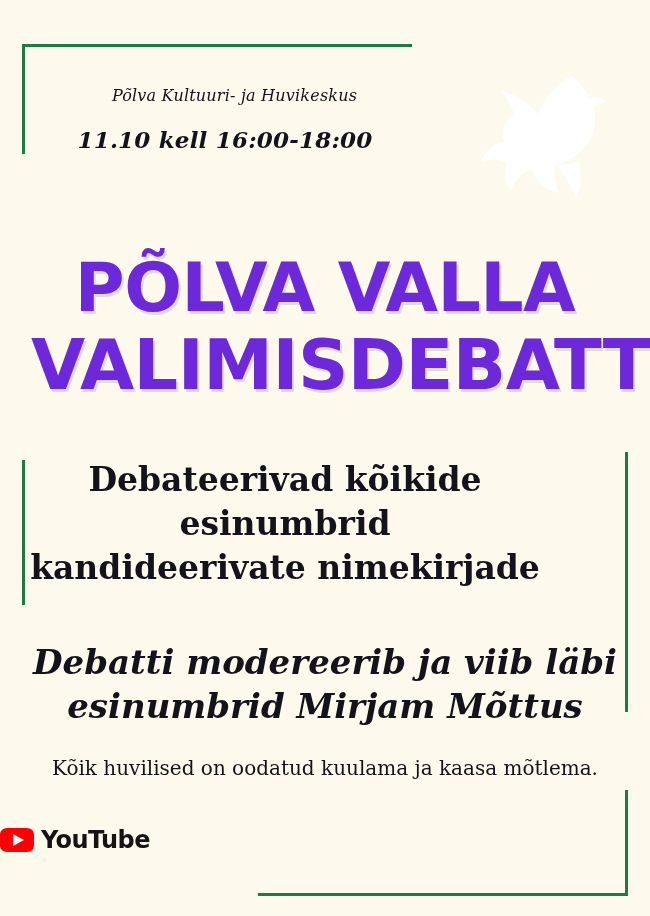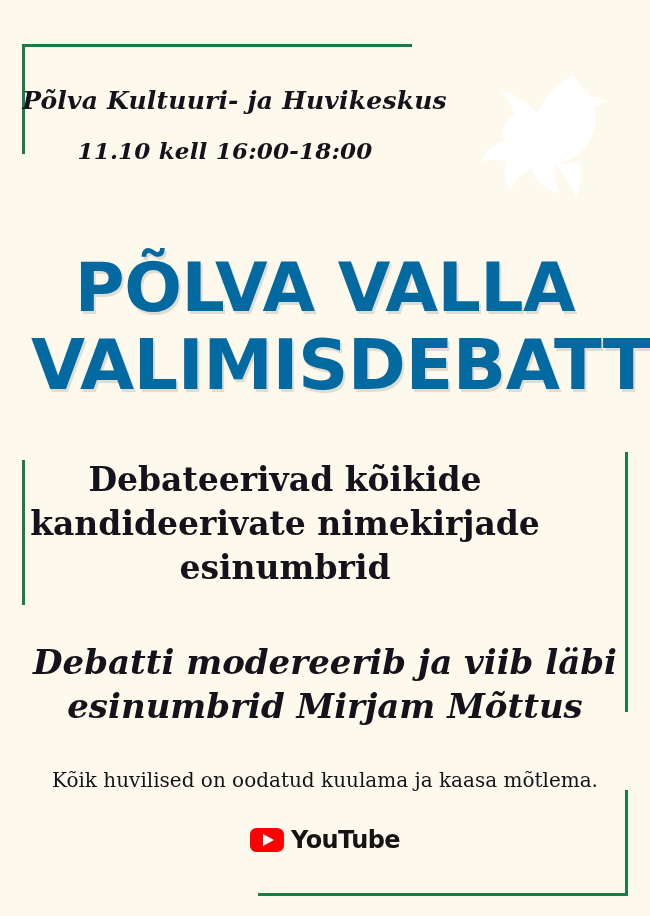--- a/index.html
+++ b/index.html
@@ -77,22 +77,22 @@
     position: absolute;
     left: 0;
     top: 86px;
     width: 450px;
     text-align: center;
     color: #14121a;
   }
   .header-venue {
     font-family: "DejaVu Serif", serif;
     font-style: italic;
-    font-weight: bold;
-    font-size: 25px;
+    font-weight: normal;
+    font-size: 16px;
     letter-spacing: 0.2px;
     line-height: 1.22;
     padding-left: 19px;
   }
   .header-time {
     font-family: "DejaVu Serif", serif;
     font-style: italic;
     font-weight: bold;
     font-size: 23px;
     letter-spacing: 0.2px;
@@ -100,21 +100,21 @@
     margin-top: 20px;
   }
 
   
   .title {
     position: absolute;
     left: 0;
     top: 250px;
     width: 650px;
     text-align: center;
-    color: #0369a1;
+    color: #6d28d9;
     font-family: "DejaVu Sans", sans-serif;
     font-weight: bold;
     font-size: 68px;
     line-height: 1.12;
     letter-spacing: -0.5px;
     text-shadow: 2px 3px 0 rgba(120,120,120,0.22);
   }
   .title-line {
     display: block;
     white-space: nowrap;
@@ -163,35 +163,33 @@
   .note {
     position: absolute;
     left: 15px;
     top: 755px;
     width: 620px;
     text-align: center;
     color: #14121a;
     font-family: "DejaVu Serif", serif;
     font-size: 20px;
     line-height: 1.32;
-    margin-top: 12px;
   }
   .note span {
     display: block;
   }
 
   
   .youtube {
     position: absolute;
     left: 0;
     top: 826px;
     width: 650px;
     display: flex;
     align-items: center;
-    justify-content: center;
     gap: 7px;
   }
   .yt-icon {
     width: 34px;
     height: 24px;
     background: #ff0000;
     border-radius: 7px / 6px;
     position: relative;
     display: inline-block;
   }
@@ -242,22 +240,22 @@
     <div class="header-time">11.10 kell 16:00-18:00</div>
   </div>
 
   <div class="title">
     <span class="title-line title-line-1">PÕLVA VALLA</span>
     <span class="title-line title-line-2">VALIMISDEBATT</span>
   </div>
 
   <div class="subtitle">
     <span>Debateerivad kõikide</span>
+    <span>esinumbrid</span>
     <span>kandideerivate nimekirjade</span>
-    <span>esinumbrid</span>
   </div>
 
   <div class="moderator">
     <span>Debatti modereerib ja viib läbi</span>
     <span>esinumbrid Mirjam Mõttus</span>
   </div>
 
   <div class="note">
     <span>Kõik huvilised on oodatud kuulama ja kaasa mõtlema.</span>
   </div>

